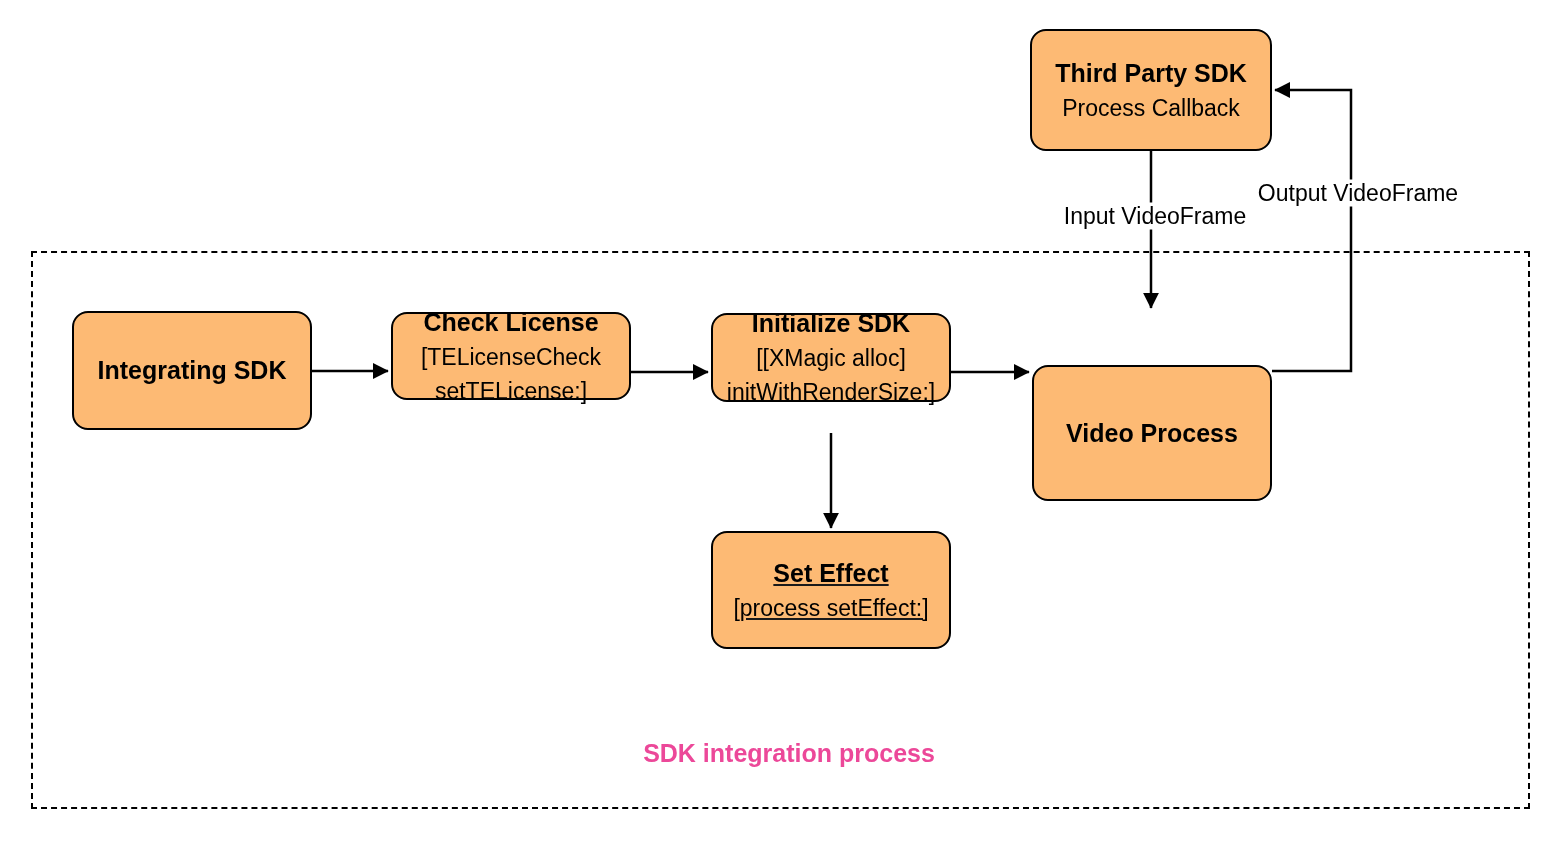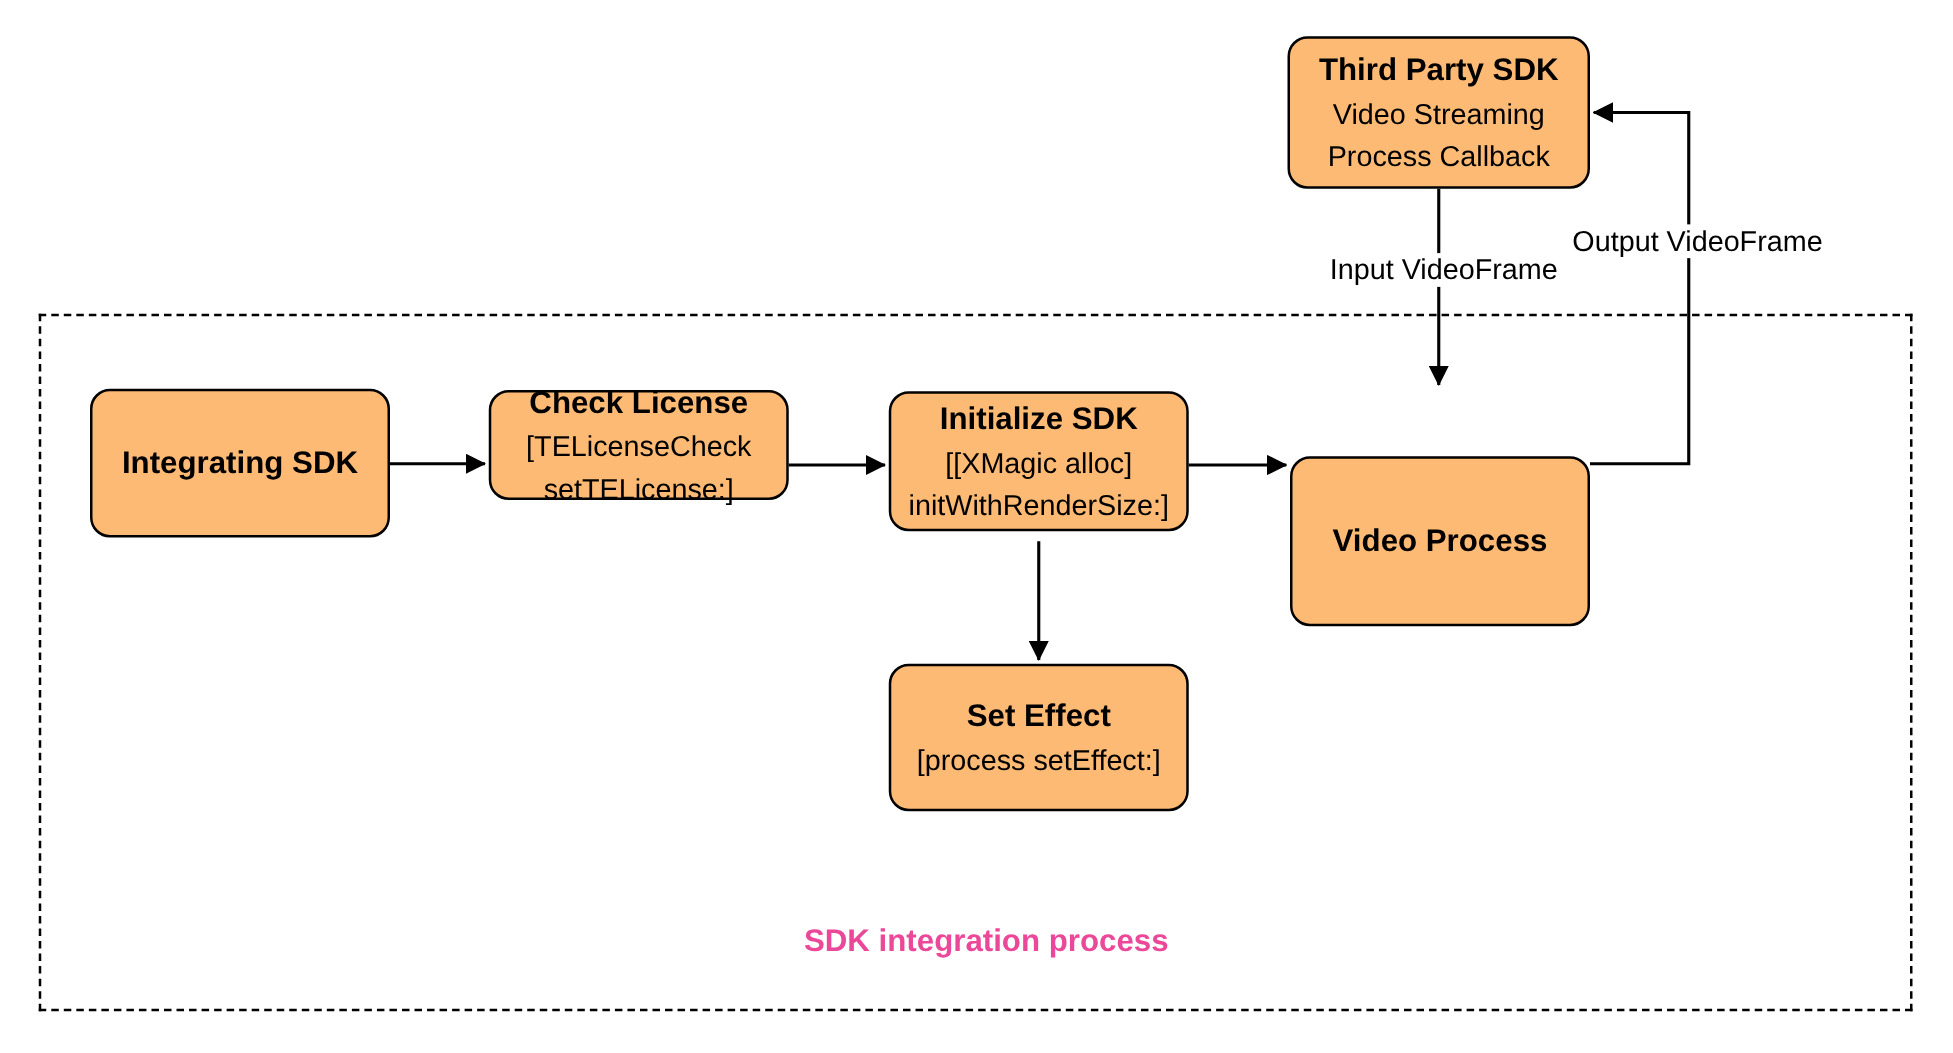--- a/index.html
+++ b/index.html
@@ -56,23 +56,23 @@
   }
   .node-line {
     font-size: 23px;
     font-weight: 400;
     line-height: 34px;
     color: #000000;
     white-space: nowrap;
   }
   #node-integrating-sdk { left: 72px;  top: 311px; width: 240px; height: 119px; }
   #node-check-license   { left: 391px; top: 312px; width: 240px; height: 88px; }
-  #node-initialize-sdk  { left: 711px; top: 313px; width: 240px; height: 112px; align-items: center; }
+  #node-initialize-sdk  { left: 711px; top: 313px; width: 240px; height: 89px; align-items: center; }
   #node-video-process   { left: 1032px; top: 318px; width: 240px; height: 136px; margin-top: 47px; }
-  #node-set-effect      { left: 711px; top: 531px; width: 240px; height: 118px; }
+  #node-set-effect      { left: 711px; top: 531px; width: 240px; height: 118px; text-decoration: underline; }
   #node-third-party-sdk { left: 1030px; top: 29px;  width: 242px; height: 122px; }
 
   
   .edge-label {
     position: absolute;
     transform: translate(-50%, -50%);
     font-size: 23px;
     font-weight: 400;
     color: #000000;
     background: #ffffff;
@@ -118,21 +118,20 @@
       <line x1="831" y1="433" x2="831" y2="528" marker-end="url(#arrow)"></line>
 
       <line x1="1151" y1="151" x2="1151" y2="308" marker-end="url(#arrow)"></line>
 
       <polyline points="1272,371 1351,371 1351,90 1275,90" marker-end="url(#arrow)"></polyline>
     </g>
   </svg>
 
   <div class="node" id="node-third-party-sdk">
     <div class="node-title">Third Party SDK</div>
-    <div class="node-line">Video Streaming</div>
     <div class="node-line">Process Callback</div>
   </div>
 
   <div class="node" id="node-integrating-sdk">
     <div class="node-title">Integrating SDK</div>
   </div>
 
   <div class="node" id="node-check-license">
     <div class="node-title">Check License</div>
     <div class="node-line">[TELicenseCheck</div>

